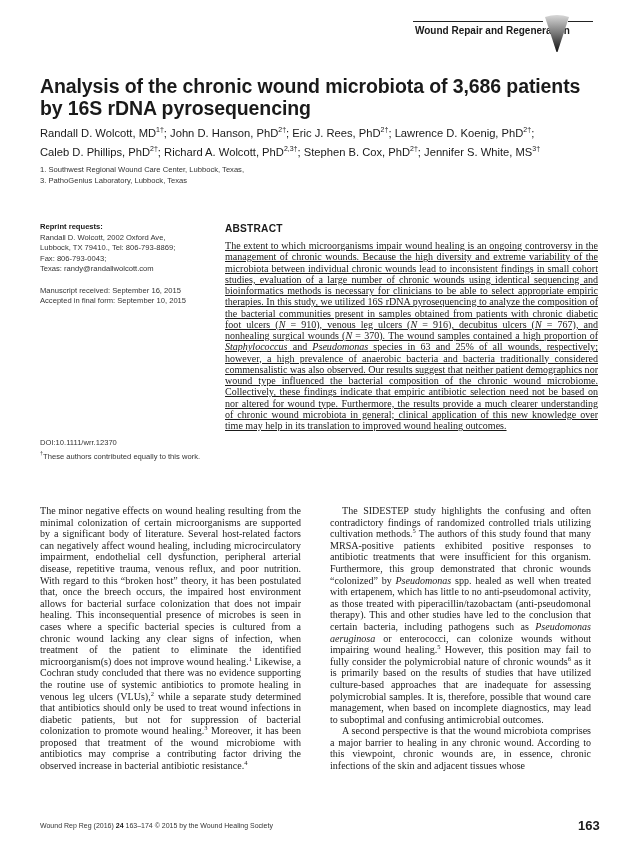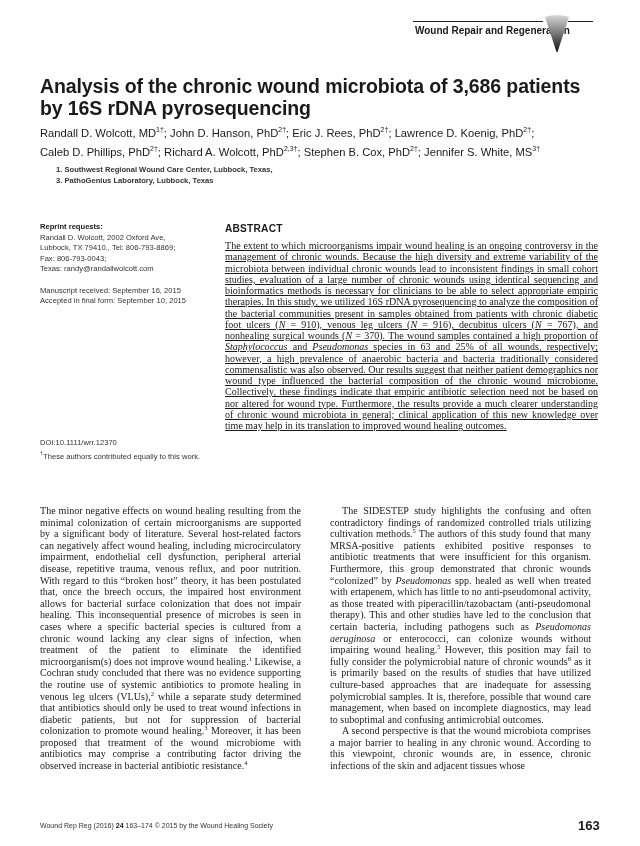--- a/index.html
+++ b/index.html
@@ -11,21 +11,21 @@
     .jheader { position: absolute; left: 413px; top: 14px; width: 190px; height: 40px; }
     .jheader .rule-left { position: absolute; left: 0; top: 7px; width: 130px; height: 1px; background: #222; }
     .jheader .rule-right { position: absolute; left: 155px; top: 7px; width: 25px; height: 1px; background: #222; }
     .jheader .jname { position: absolute; left: 2px; top: 11px; font-size: 10px; font-weight: bold; white-space: nowrap; color: #1a1a1a; }
     .jheader .logo { position: absolute; left: 131px; top: 0px; width: 26px; height: 38px; }
 
     
     .title { position: absolute; left: 40px; top: 75px; width: 560px; font-size: 19.5px; font-weight: bold; line-height: 22px; color: #1a1a1a; letter-spacing: -0.1px; }
     .authors { position: absolute; left: 40px; top: 122px; width: 580px; font-size: 11.2px; line-height: 16.5px; color: #1a1a1a; }
     .authors sup { font-size: 7px; }
-    .affils { position: absolute; left: 56px; top: 164px; width: 400px; font-size: 7.6px; line-height: 11px; color: #333; font-weight: bold; }
+    .affils { position: absolute; left: 40px; top: 164px; width: 400px; font-size: 7.6px; line-height: 11px; color: #333; }
 
     
     .sidebar { position: absolute; left: 40px; top: 222px; width: 170px; font-size: 7.6px; line-height: 10.5px; color: #333; }
     .sidebar .reprint-head { font-weight: bold; color: #1a1a1a; }
     .sidebar .gap { height: 11px; }
     .doi { position: absolute; left: 40px; top: 428px; font-size: 7.6px; color: #333; margin-top: 10px; }
     .footnote { position: absolute; left: 40px; top: 448px; width: 170px; font-size: 7.6px; line-height: 10.5px; color: #333; }
 
     
     .abs-head { position: absolute; left: 225px; top: 223px; font-size: 10.2px; font-weight: bold; color: #1a1a1a; letter-spacing: 0.2px; }

